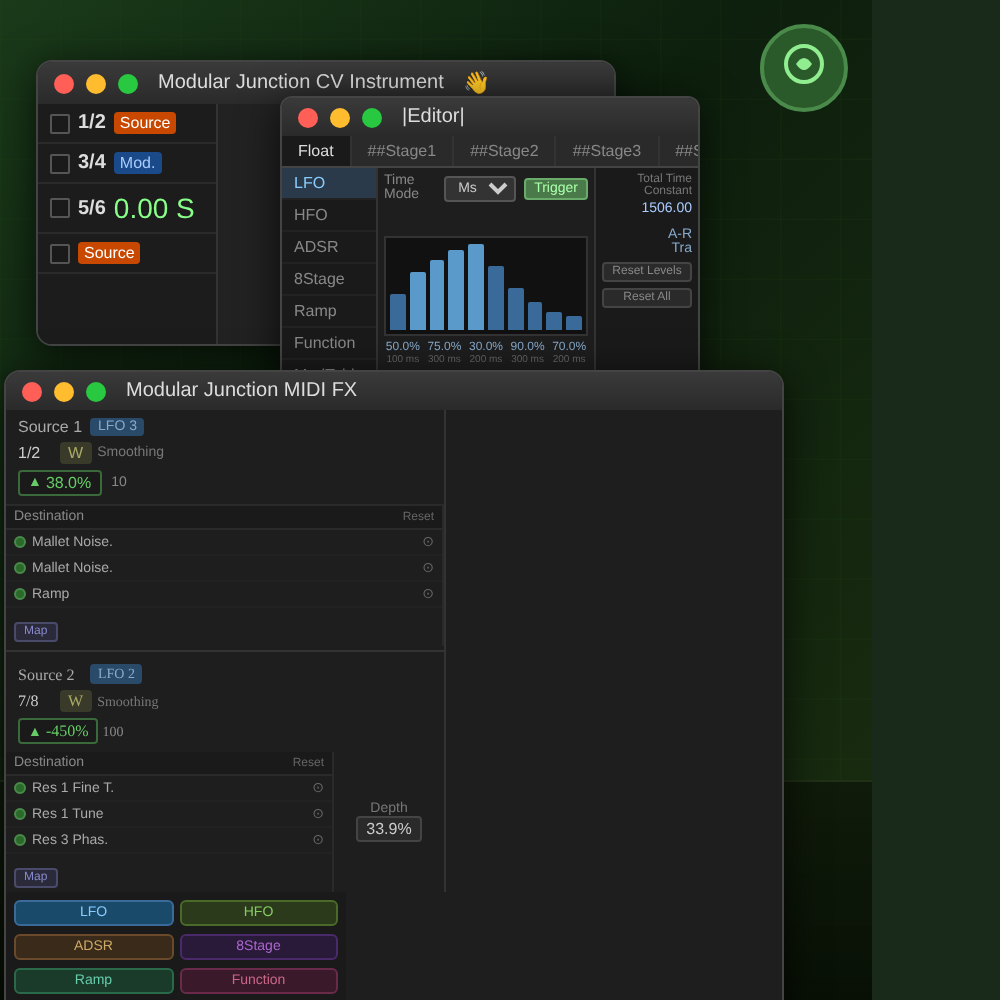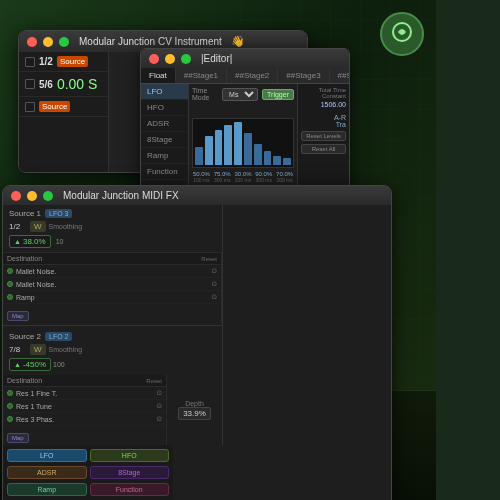--- a/index.html
+++ b/index.html
@@ -722,20 +722,21 @@
     }
 
     .source-divider {
       height: 1px;
       background: #333;
       margin: 2px 0;
     }
 
     .midi-source-section2 {
       padding: 4px 6px;
+      font-family: Liberation Serif, serif;
     }
   </style>
 </head>
 <body>
 
 <div class="main-container">
   <div class="bg-overlay"></div>
 
   <div class="logo-badge">
     <div class="logo-inner">
@@ -753,20 +754,25 @@
       <div class="titlebar-dot dot-green"></div>
       <span class="window-title">Modular Junction CV Instrument</span>
       <span class="hand-icon">👋</span>
     </div>
     <div class="cv-content">
       <div class="cv-left">
         <div class="cv-row">
           <div class="cv-checkbox"></div>
           <span class="cv-fraction">1/2</span>
           <span class="cv-label-orange">Source</span>
+        </div>
+        <div class="cv-row">
+          <div class="cv-checkbox"></div>
+          <span class="cv-fraction">3/4</span>
+          <span class="cv-label-blue">Mod.</span>
         </div>
         <div class="cv-row">
           <div class="cv-checkbox"></div>
           <span class="cv-fraction">5/6</span>
           <span class="cv-value">0.00 S</span>
         </div>
         <div class="cv-row">
           <div class="cv-checkbox"></div>
           <span class="cv-label-orange">Source</span>
         </div>

